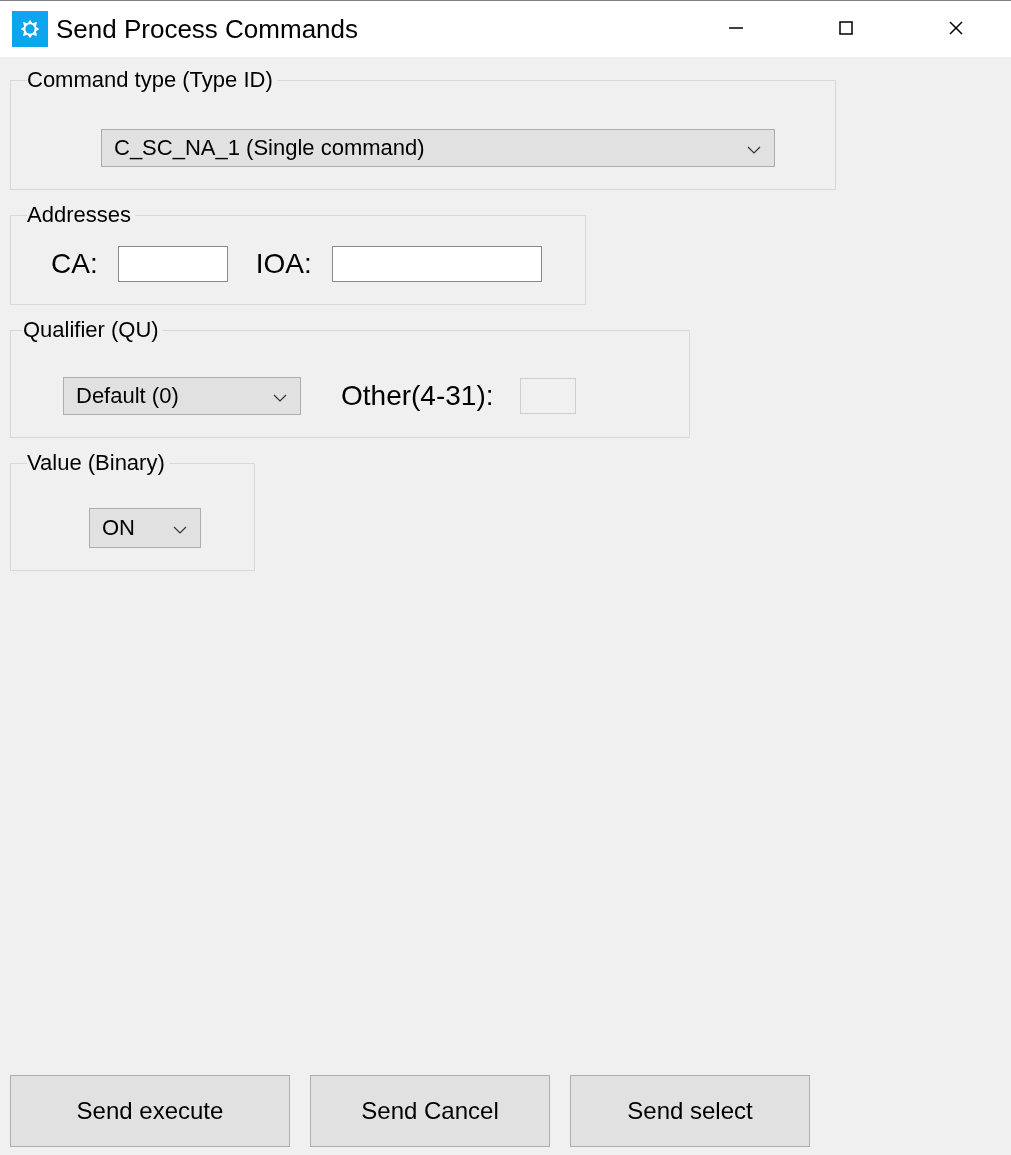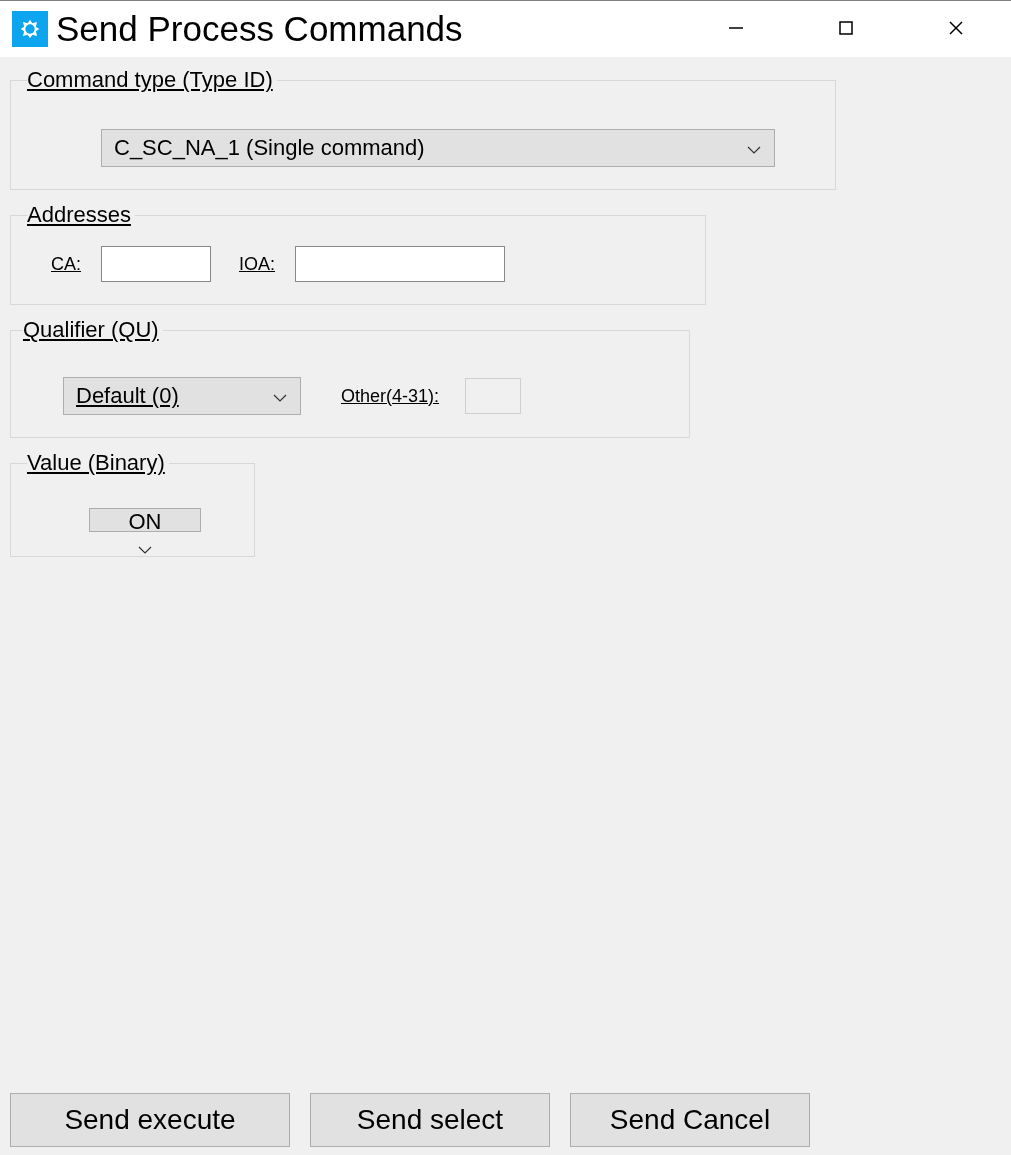--- a/index.html
+++ b/index.html
@@ -32,21 +32,21 @@
       display: flex;
       align-items: center;
       justify-content: center;
       flex-shrink: 0;
     }
     .titlebar-icon svg {
       width: 28px;
       height: 28px;
     }
     .titlebar-title {
-      font-size: 35px;
+      font-size: 26px;
       color: #000;
       flex: 0 0 auto;
     }
     .titlebar-spacer {
       flex: 1;
     }
     .titlebar-controls {
       display: flex;
       height: 100%;
     }
@@ -70,30 +70,29 @@
       height: calc(100% - 56px);
       display: flex;
       flex-direction: column;
       position: relative;
     }
     fieldset {
       border: 1px solid #d8d8d8;
       padding: 18px 20px 22px 20px;
       margin-bottom: 12px;
       position: relative;
-      text-decoration: underline;
     }
     fieldset legend {
       font-size: 22px;
       padding: 0 4px 0 0;
       margin-left: -4px;
       color: #000;
     }
     .fs-command { width: 826px; }
-    .fs-addresses { width: 696px; }
+    .fs-addresses { width: 576px; }
     .fs-qualifier { width: 680px; padding-left: 16px; }
     .fs-value { width: 245px; }
 
     .select-like {
       display: inline-flex;
       align-items: center;
       justify-content: space-between;
       background: #e1e1e1;
       border: 1px solid #adadad;
       height: 38px;
@@ -121,21 +120,21 @@
       margin-left: 36px;
     }
 
     .addr-row {
       display: flex;
       align-items: center;
       padding-left: 20px;
       gap: 20px;
     }
     .lbl {
-      font-size: 18px;
+      font-size: 28px;
     }
     .text-input {
       border: 1px solid #888;
       background: #fff;
       height: 36px;
       font-size: 20px;
       padding: 0 6px;
     }
     .ca-input { width: 110px; }
     .ioa-input { width: 210px; }
@@ -157,35 +156,35 @@
       width: 56px;
       height: 36px;
       border: 1px solid #cfcfcf;
       background: #f0f0f0;
     }
 
     .value-row {
       padding-left: 58px;
       padding-top: 14px;
     }
-    .value-select { width: 112px; height: 24px; flex-direction: column; }
+    .value-select { width: 112px; height: 40px; }
 
     .button-row {
       position: absolute;
       bottom: 8px;
       left: 10px;
       display: flex;
       gap: 20px;
     }
     .big-btn {
       width: 280px;
-      height: 54px;
+      height: 72px;
       background: #e1e1e1;
       border: 1px solid #adadad;
-      font-size: 28px;
+      font-size: 24px;
       display: flex;
       align-items: center;
       justify-content: center;
       color: #000;
     }
     .big-btn:nth-child(2), .big-btn:nth-child(3) { width: 240px; }
   </style>
 </head>
 <body>
 
@@ -268,20 +267,20 @@
             </svg></span>
       </div>
     </div>
   </fieldset>
 
   <div class="button-row">
     <button class="big-btn">
         <span>Send execute</span>
       </button>
     <button class="big-btn">
+        <span>Send Cancel</span>
+      </button>
+    <button class="big-btn">
         <span>Send select</span>
       </button>
-    <button class="big-btn">
-        <span>Send Cancel</span>
-      </button>
   </div>
 
 </div>
 
 </body></html>

